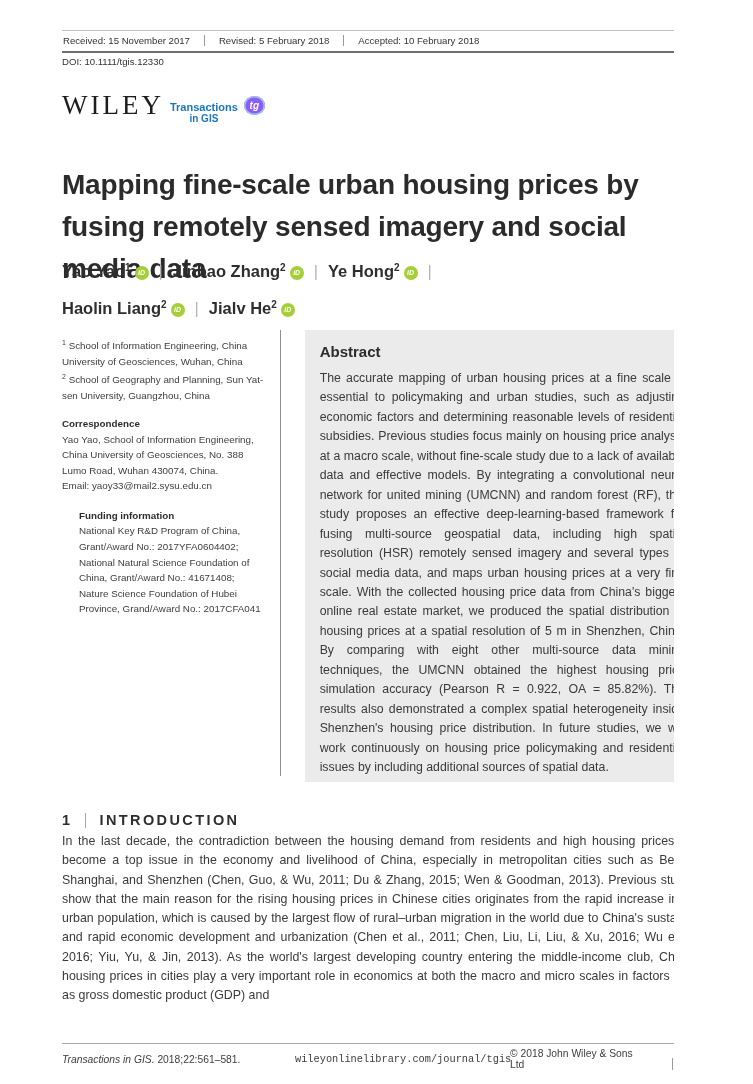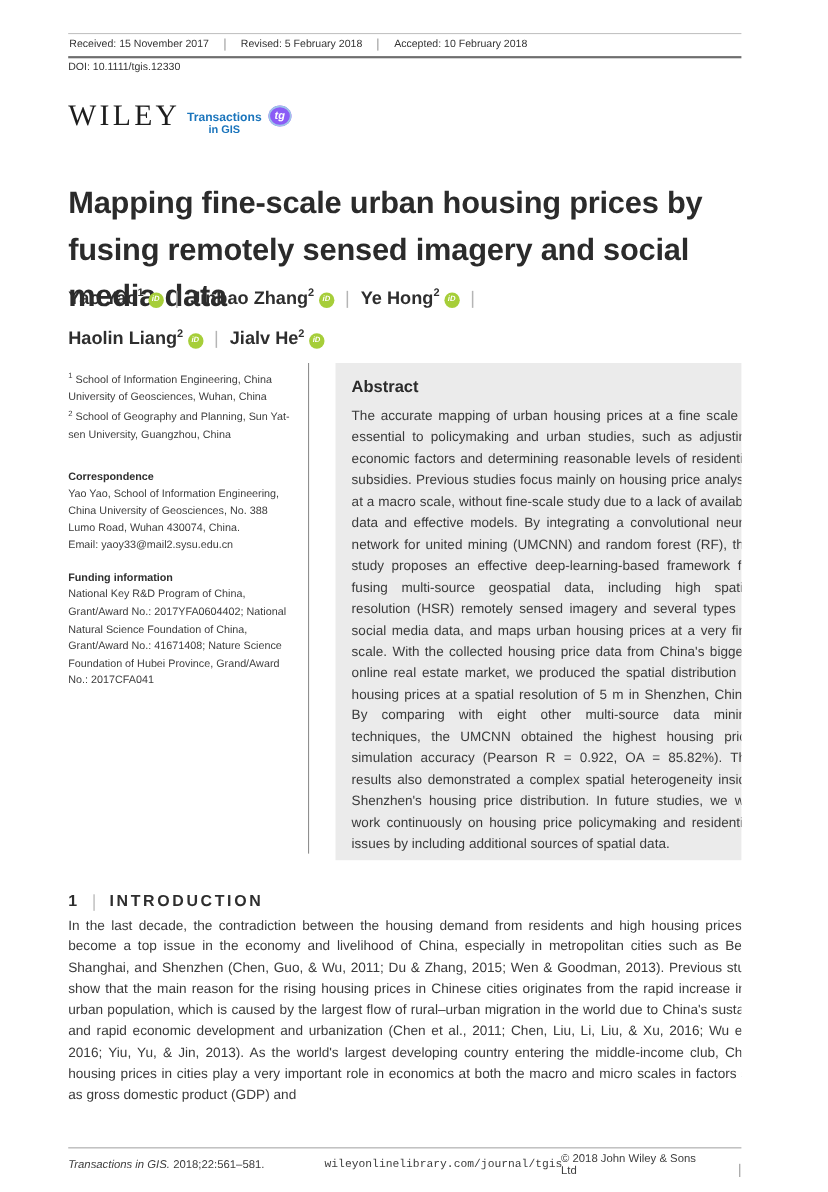--- a/index.html
+++ b/index.html
@@ -37,22 +37,22 @@
   .auth-sep { color:#b5b5b5; font-weight:400; padding:0 10px; }
   .orcid { display:inline-flex; width:14px; height:14px; border-radius:50%; background:#a6ce39; color:#fff; font-size:7px; font-weight:700; font-style:italic; align-items:center; justify-content:center; vertical-align:2px; margin-left:4px; }
 
   
   .info-area { top:330px; display:flex; }
   .left-col { width:203px; font-size:9.8px; line-height:15.6px; color:#3d3d3d; padding-top:5px; }
   .left-col p { margin-bottom:0; }
   .aff { margin-bottom:4px; }
   .aff sup { font-size:7px; }
   .col-heading { font-weight:700; color:#2e2e2e; }
-  .corr-block { margin-top:22px; }
-  .fund-block { margin-top:14px; }
+  .corr-block { margin-top:12px; }
+  .fund-block { margin-top:14px;margin-left:17px; }
   .col-divider { width:0; border-left:1px solid #8f8f8f; margin-left:15px; height:446px; }
   .abstract-box { margin-left:24px; width:396px; background:#ebebeb; padding:13px 15px 18px 15px; height:452px; }
   .abstract-box h2 { font-size:15px; font-weight:700; color:#2b2b2b; margin-bottom:9px; }
   .abstract-box .abs-text { font-size:12.3px; line-height:19.45px; text-align:justify; color:#3a3a3a; }
 
   
   .section-heading { top:812px; font-size:14.5px; font-weight:700; letter-spacing:2.4px; color:#2e2e2e; display:flex; align-items:center; }
   .section-heading .bar { width:0; border-left:1px solid #a9a9a9; height:15px; margin:0 13px; }
 
   

